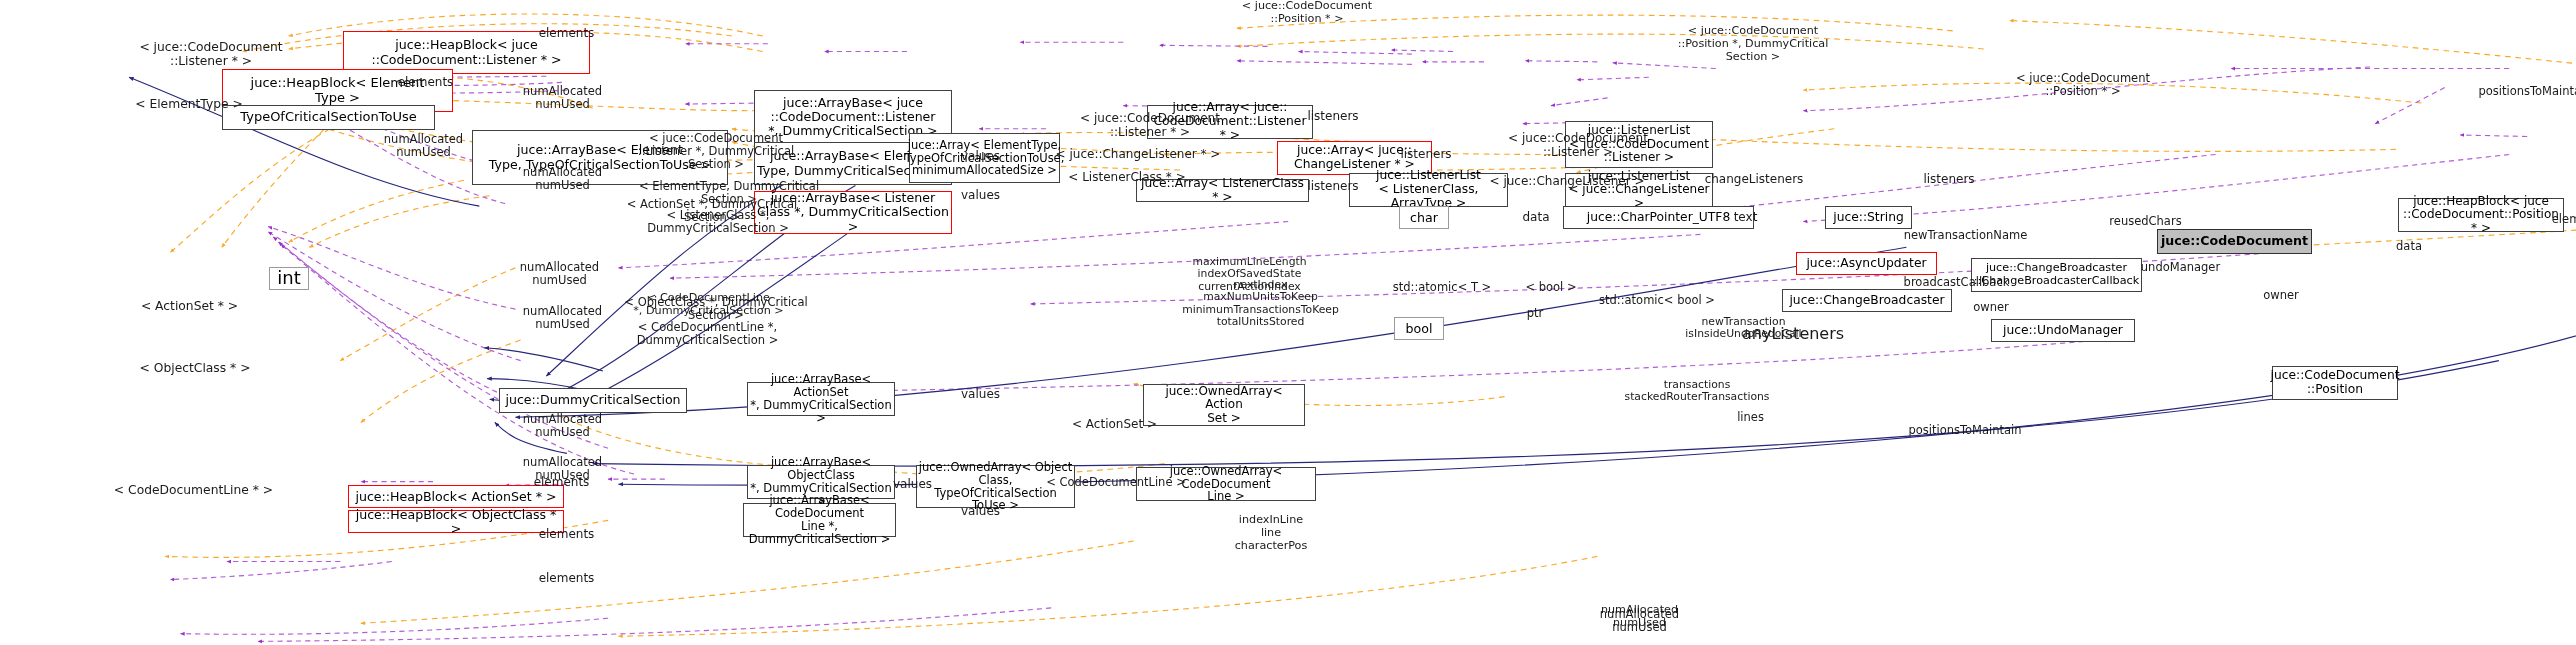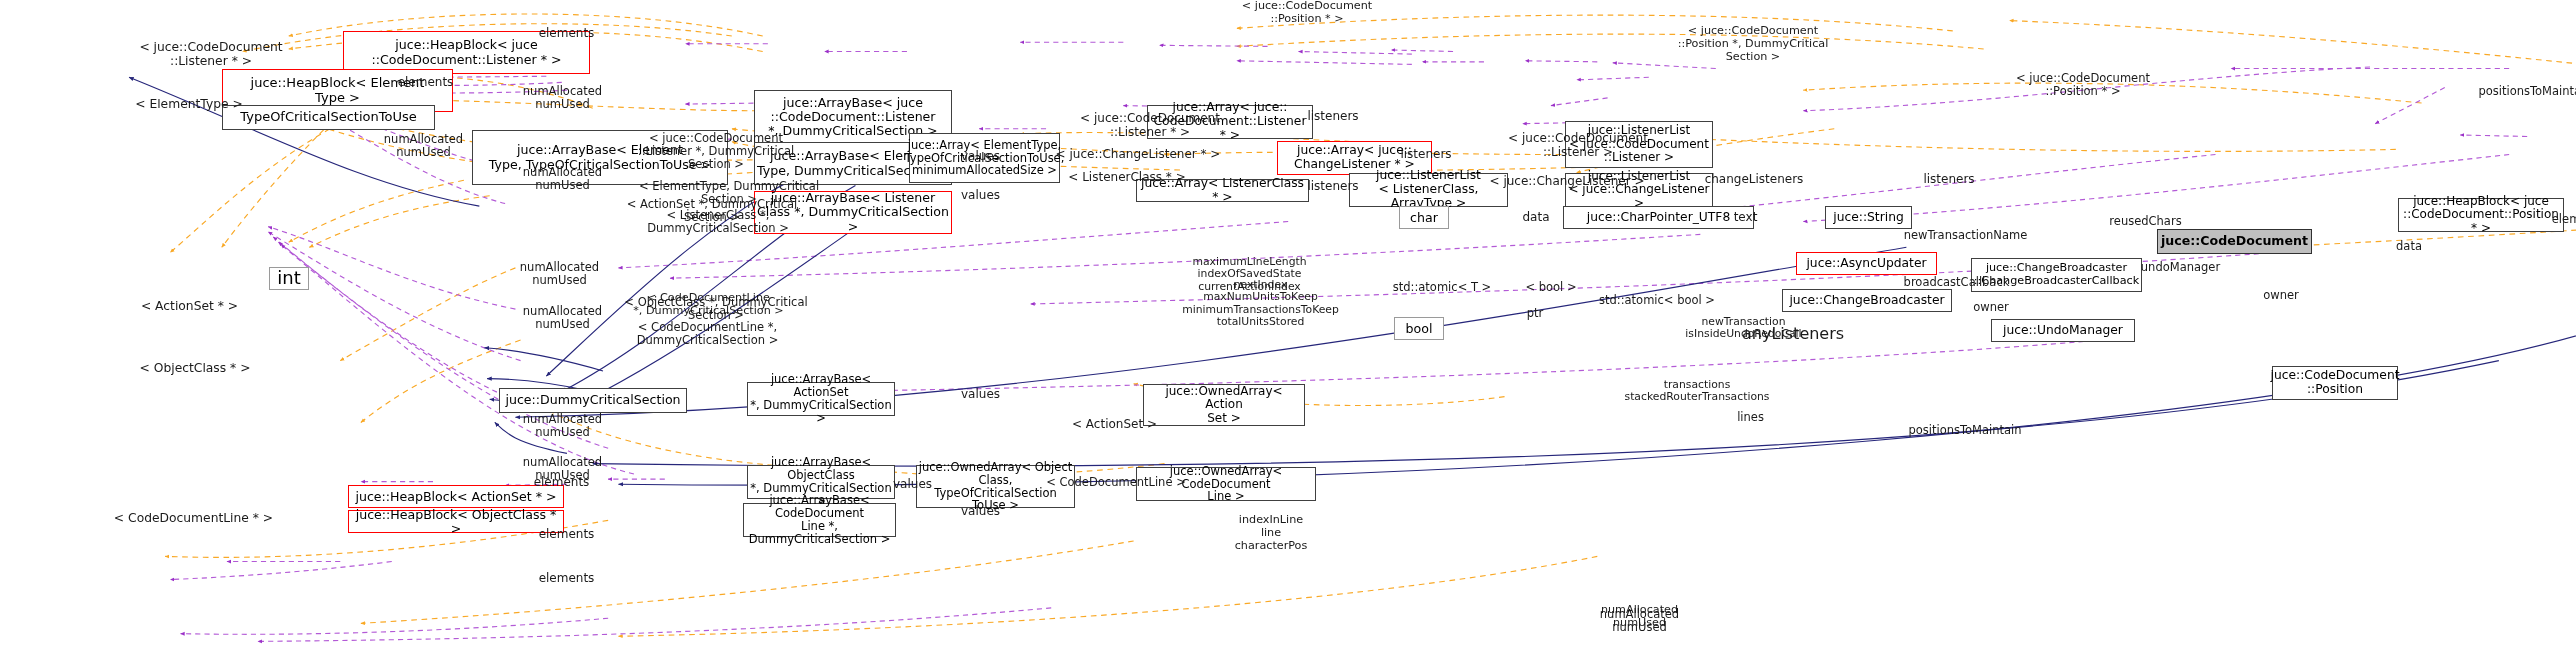--- a/index.html
+++ b/index.html
@@ -197,21 +197,21 @@
 ::Position</div>
       <div class="node n-std" style="left: 2398px; top: 198px; width: 166px; height: 34px; font-size: 12px;">juce::HeapBlock&lt; juce
 ::CodeDocument::Position * &gt;</div>
     </div>
   <div id="labels-host">
       <div class="lbl" style="left: 103px; top: 40px; width: 216px; font-size: 12.3px;">&lt; juce::CodeDocument
 ::Listener * &gt;</div>
       <div class="lbl" style="left: 108px; top: 97px; width: 162px; font-size: 12.3px;">&lt; ElementType &gt;</div>
       <div class="lbl" style="left: 112px; top: 299px; width: 155px; font-size: 12.3px;">&lt; ActionSet * &gt;</div>
       <div class="lbl" style="left: 112px; top: 361px; width: 166px; font-size: 12.3px;">&lt; ObjectClass * &gt;</div>
-      <div class="lbl" style="left: 87px; top: 483px; width: 213px; font-size: 12.3px; margin-top: 28px;">&lt; CodeDocumentLine * &gt;</div>
+      <div class="lbl" style="left: 87px; top: 483px; width: 213px; font-size: 12.3px;">&lt; CodeDocumentLine * &gt;</div>
       <div class="lbl" style="left: 523px; top: 27px; width: 87px; font-size: 12px;">elements</div>
       <div class="lbl" style="left: 382px; top: 76px; width: 87px; font-size: 12px;">elements</div>
       <div class="lbl" style="left: 518px; top: 476px; width: 87px; font-size: 12px;">elements</div>
       <div class="lbl" style="left: 523px; top: 528px; width: 87px; font-size: 12px;">elements</div>
       <div class="lbl" style="left: 523px; top: 572px; width: 87px; font-size: 12px;">elements</div>
       <div class="lbl" style="left: 510px; top: 85px; width: 105px; font-size: 11.5px;">numAllocated
 numUsed</div>
       <div class="lbl" style="left: 371px; top: 133px; width: 105px; font-size: 11.5px;">numAllocated
 numUsed</div>
       <div class="lbl" style="left: 510px; top: 166px; width: 105px; font-size: 11.5px;">numAllocated

